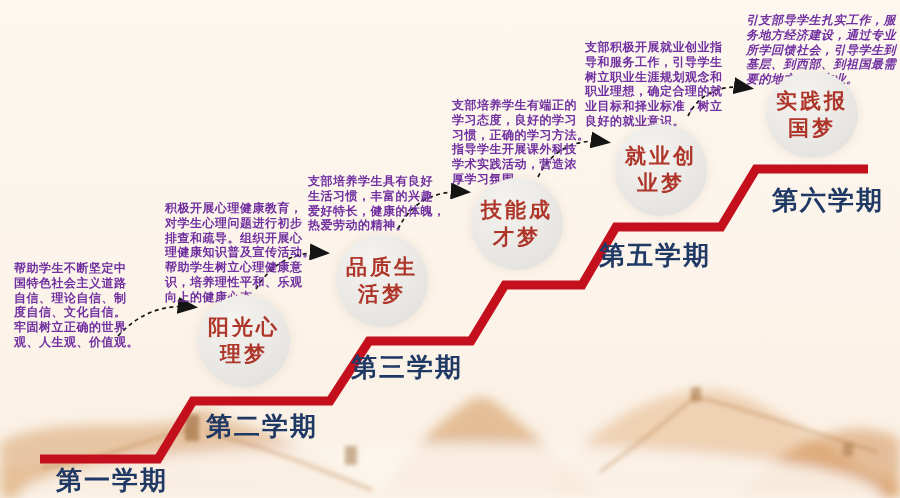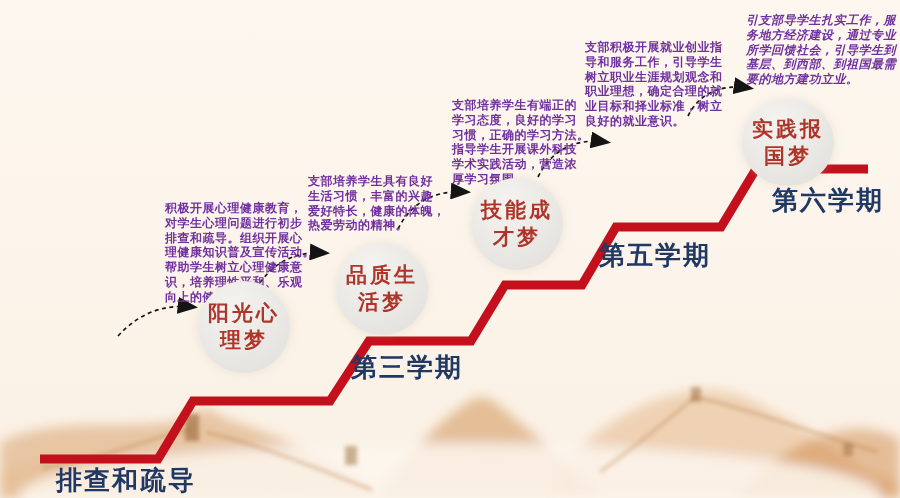--- a/index.html
+++ b/index.html
@@ -31,25 +31,25 @@
     color:#AE3529;letter-spacing:3px;
   }
   .semester{
     position:absolute;
     font-family:"Liberation Serif","DejaVu Serif",serif;
     font-weight:bold;font-size:26px;
     color:#1F3864;letter-spacing:2px;white-space:nowrap;
   }
   
   .c1{left:50px;top:349px;width:90px;height:90px;}
-  .c2{left:198px;top:281px;width:92px;height:92px;justify-content:center;}
-  .c3{left:336px;top:243px;width:92px;height:92px;align-items:center;}
+  .c2{left:198px;top:295px;width:92px;height:92px;justify-content:center;}
+  .c3{left:336px;top:235px;width:92px;height:92px;align-items:center;}
   .c4{left:471px;top:178px;width:92px;height:92px;}
   .c5{left:615px;top:124px;width:92px;height:92px;}
-  .c6{left:742px;top:71px;width:92px;height:87px;margin-top:28px;}
+  .c6{left:766px;top:71px;width:92px;height:87px;}
   .d1{left:14px;top:261px;}
   .d2{left:165px;top:201px;}
   .d3{left:308px;top:175px;font-family:Liberation Mono, monospace;}
   .d4{left:452px;top:98px;}
   .d5{left:585px;top:40px;}
   .d6{left:746px;top:13px;font-style:italic;}
   .l1{left:56px;top:463px;}
   .l2{left:206px;top:409px;}
   .l3{left:351px;top:350px;text-align:center;}
   .l4{left:488px;top:295px;}
@@ -96,32 +96,39 @@
     <polyline points="40,459 158,459 193,401 330,401 369,341 471,341 505,285 582,285 616,227 721,227 756,169 868,169" fill="none" stroke="#C3101C" stroke-width="9" stroke-linejoin="miter" stroke-linecap="butt"></polyline>
     <g stroke="#141414" stroke-width="1.7" fill="none" stroke-dasharray="4 3.5">
       <path d="M118,336 C140,312 165,304 193,307" marker-end="url(#ah)"></path>
       <path d="M256,289 C272,262 296,251 325,253" marker-end="url(#ah)"></path>
       <path d="M398,229 C412,201 436,190 466,192" marker-end="url(#ah)"></path>
       <path d="M538,177 C552,149 576,138 606,142" marker-end="url(#ah)"></path>
       <path d="M688,116 C700,92 722,84 749,88" marker-end="url(#ah)"></path>
     </g>
   </svg>
 
-  <div class="semester l1">排查和疏导</div>
+  <div class="desc d1">帮助学生不断坚定中
+国特色社会主义道路
+自信、理论自信、制
+度自信、文化自信。
+牢固树立正确的世界
+观、人生观、价值观。</div>
+  <div class="semester l1">第一学期</div>
 
   <div class="desc d2">积极开展心理健康教育，
 对学生心理问题进行初步
 排查和疏导。组织开展心
 理健康知识普及宣传活动。
 帮助学生树立心理健康意
 识，培养理性平和、乐观
 向上的健康心态。</div>
   <div class="circle c2">
     <div class="dream"><span>阳光心</span><br><span>理梦</span></div>
   </div>
+  <div class="semester l2">第二学期</div>
 
   <div class="desc d3">支部培养学生具有良好
 生活习惯，丰富的兴趣
 爱好特长，健康的体魄，
 热爱劳动的精神。</div>
   <div class="circle c3">
     <div class="dream"><span>品质生</span><br><span>活梦</span></div>
   </div>
   <div class="semester l3">第三学期</div>
 
@@ -134,20 +141,23 @@
   <div class="circle c4">
     <div class="dream"><span>技能成</span><br><span>才梦</span></div>
   </div>
 
   <div class="desc d5">支部积极开展就业创业指
 导和服务工作，引导学生
 树立职业生涯规划观念和
 职业理想，确定合理的就
 业目标和择业标准，树立
 良好的就业意识。</div>
+  <div class="circle c5">
+    <div class="dream"><span>就业创</span><br><span>业梦</span></div>
+  </div>
   <div class="semester l5">第五学期</div>
 
   <div class="desc d6">引支部导学生扎实工作，服
 务地方经济建设，通过专业
 所学回馈社会，引导学生到
 基层、到西部、到祖国最需
 要的地方建功立业。</div>
   <div class="circle c6">
     <div class="dream"><span>实践报</span><br><span>国梦</span></div>
   </div>

